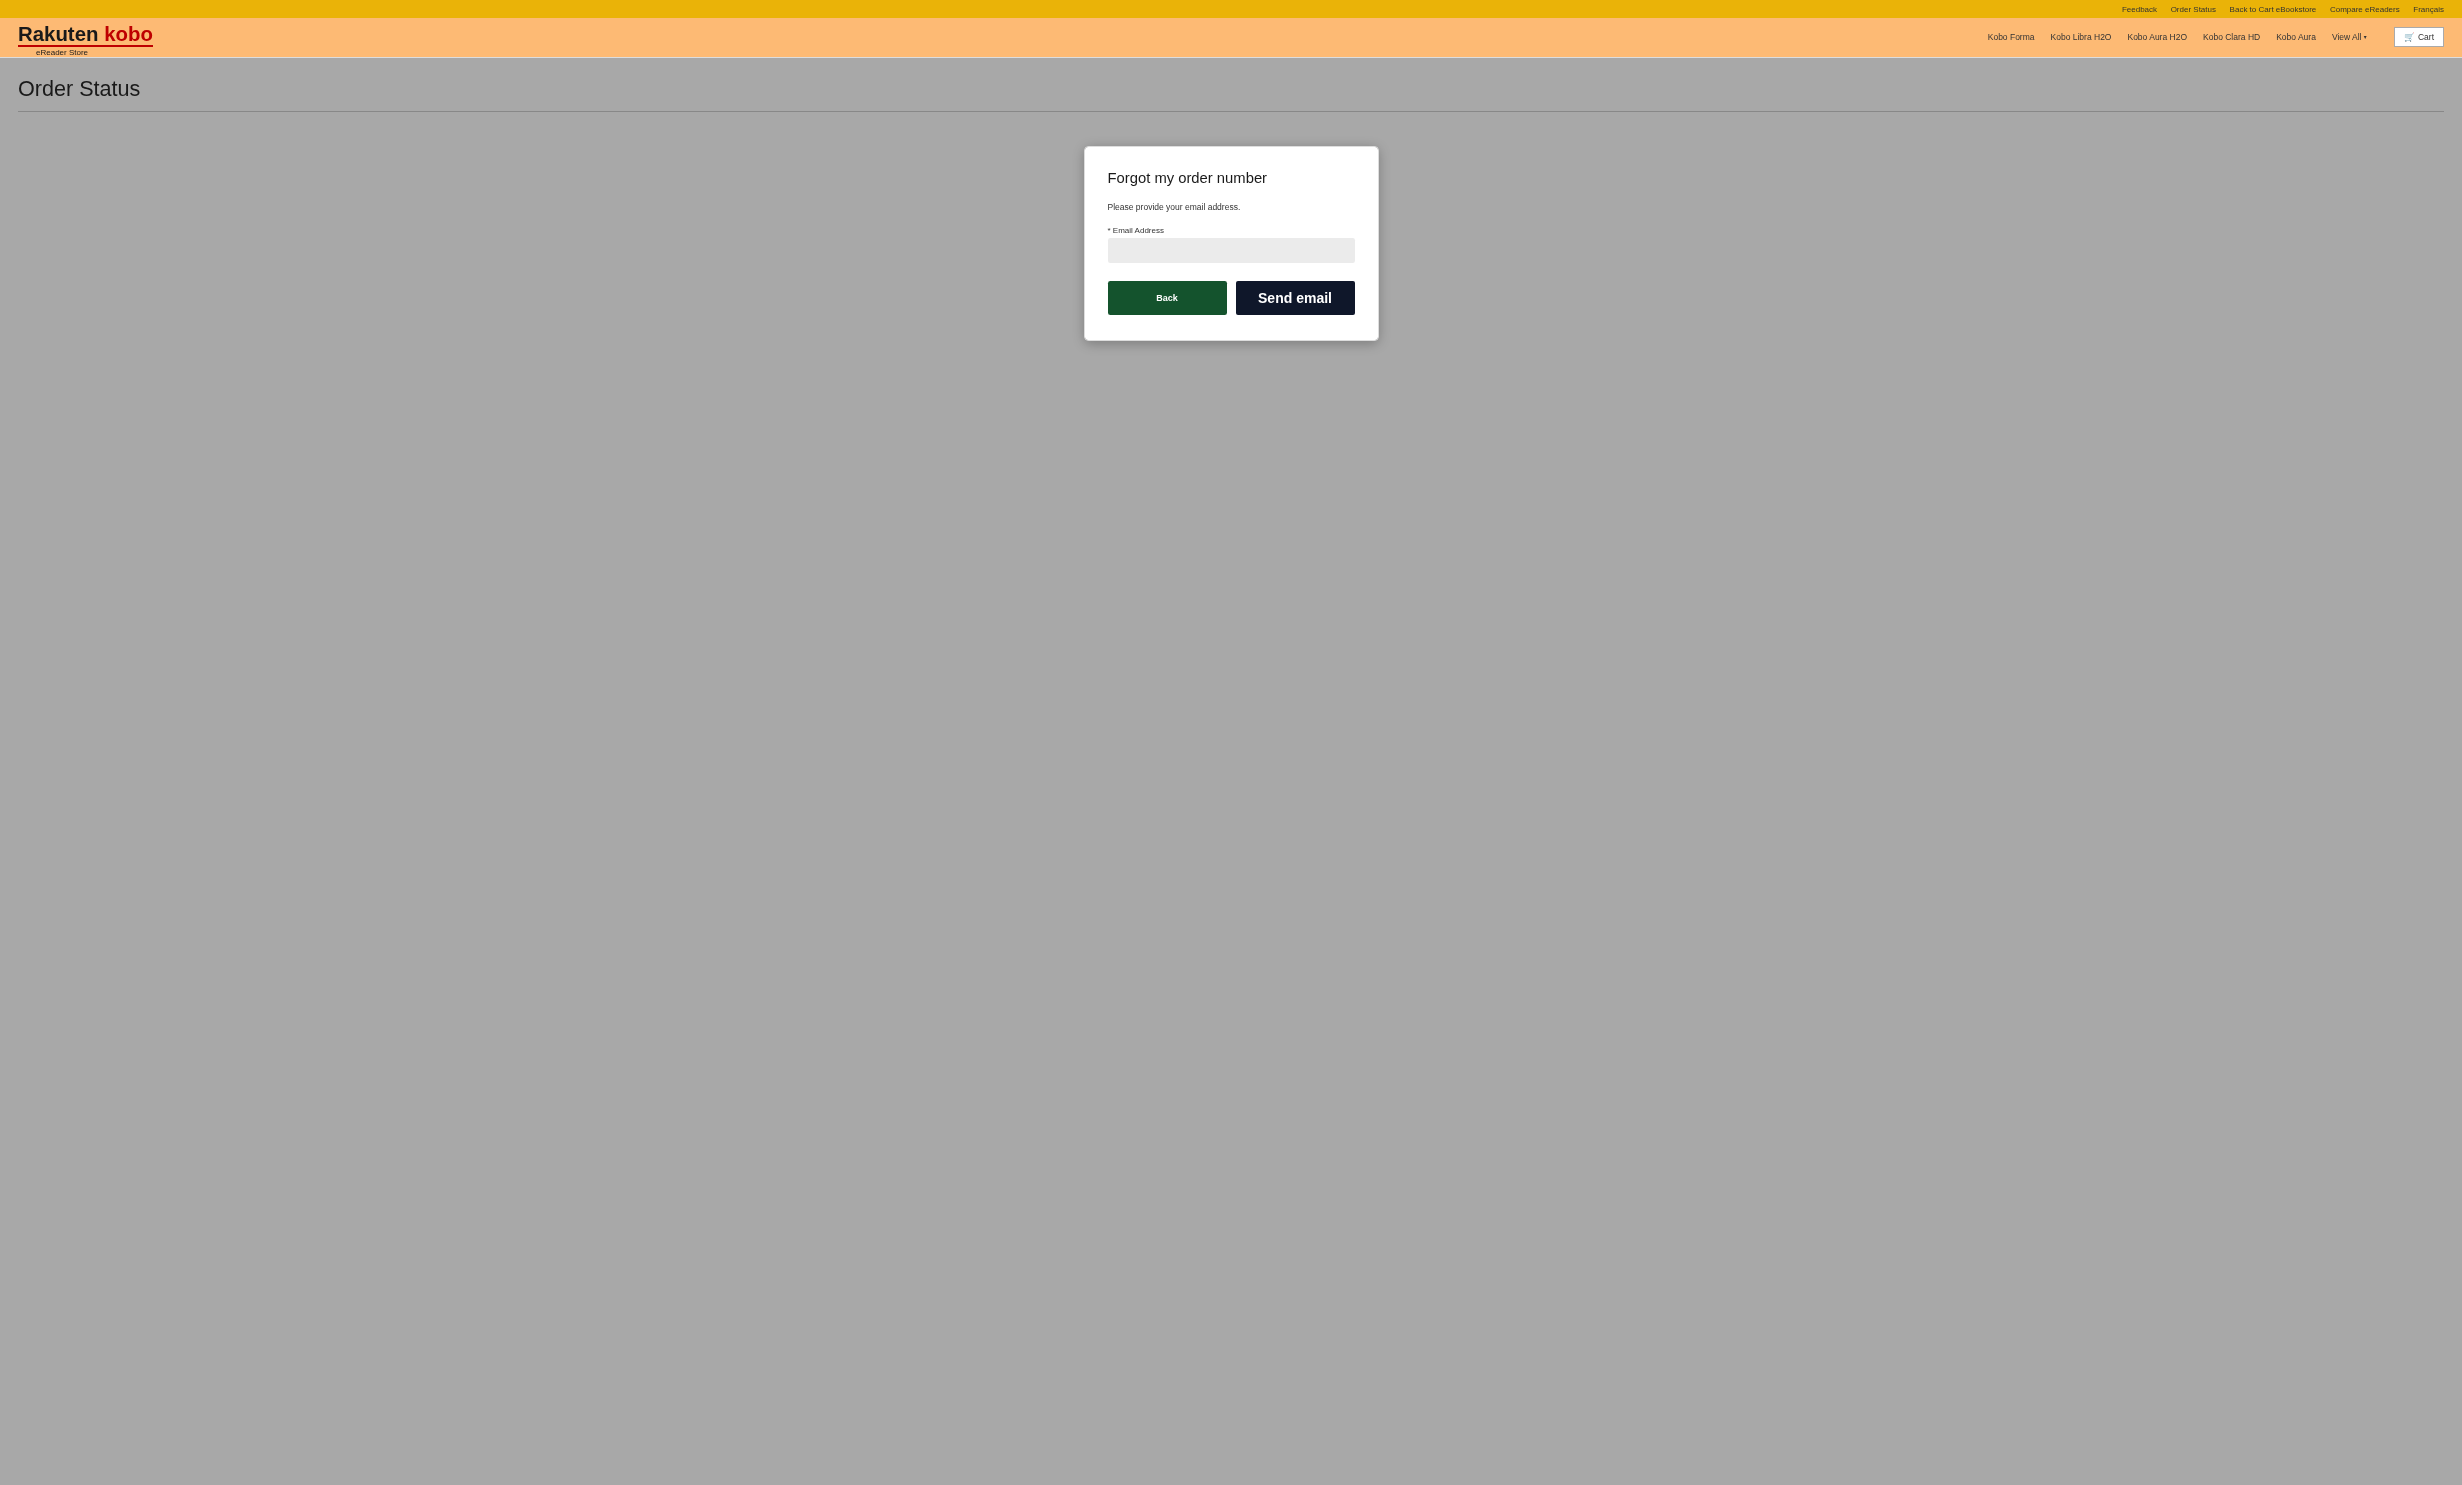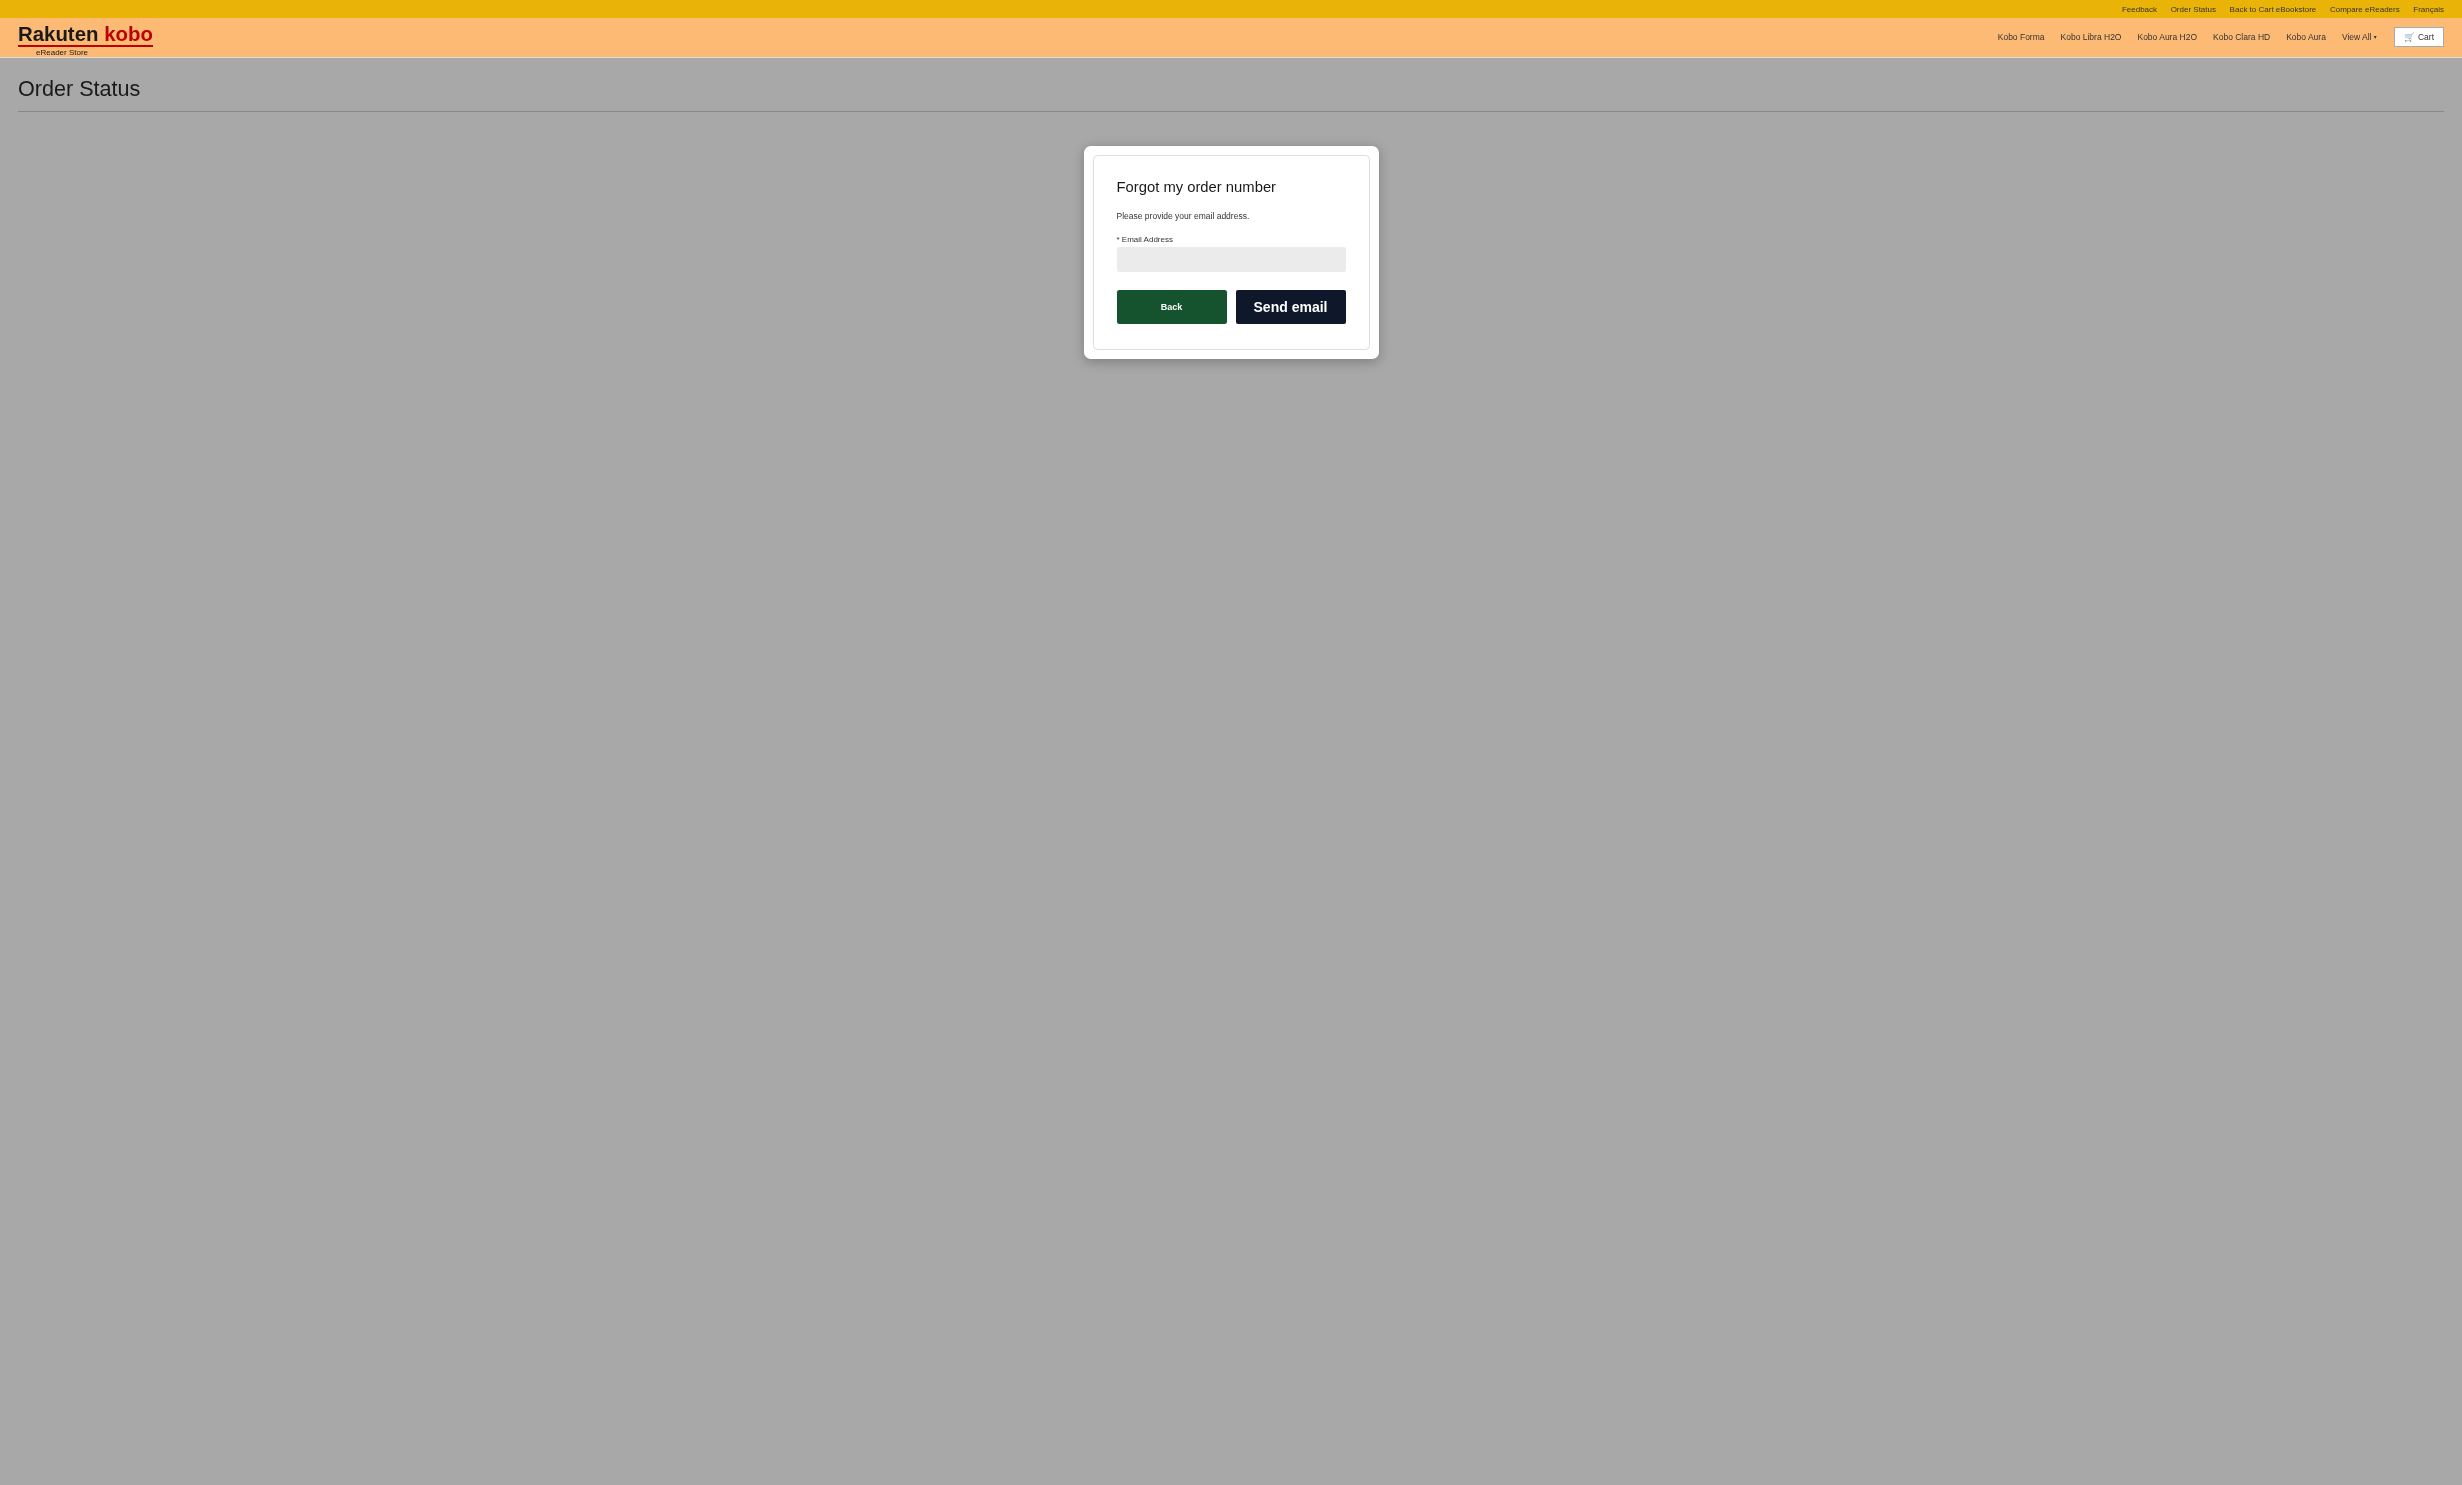--- a/index.html
+++ b/index.html
@@ -63,21 +63,21 @@
       font-size: 8px;
       color: #1a1a1a;
       margin-top: 1.1px;
       padding-left: 18px;
     }
 
     
     .nav-right {
       display: flex;
       align-items: center;
-      gap: 6px;
+      gap: 16px;
     }
 
     .nav-menu {
       display: flex;
       align-items: center;
       gap: 16px;
       padding-bottom: 6.8px;
     }
 
     .nav-menu a {
@@ -146,21 +146,20 @@
     .modal-wrapper {
       display: flex;
       justify-content: center;
       align-items: flex-start;
       padding-top: 11.3px;
     }
 
     .modal-outer {
       background: #ffffff;
       border-radius: 6.8px;
-      padding: 9px;
       box-shadow: 0 2.3px 11.3px rgba(0,0,0,0.25);
       width: 295px;
     }
 
     .modal-inner {
       border: 0.6px solid #ddd;
       border-radius: 4.5px;
       padding: 23px 23px 25px 23px;
     }
 

